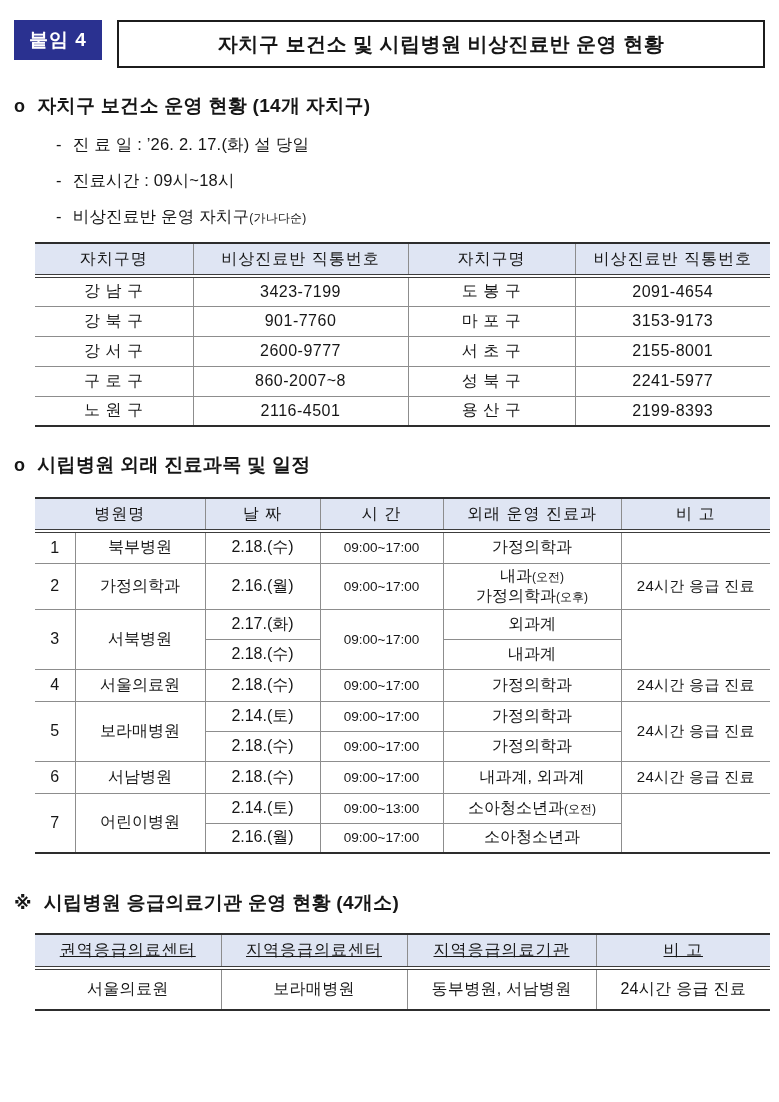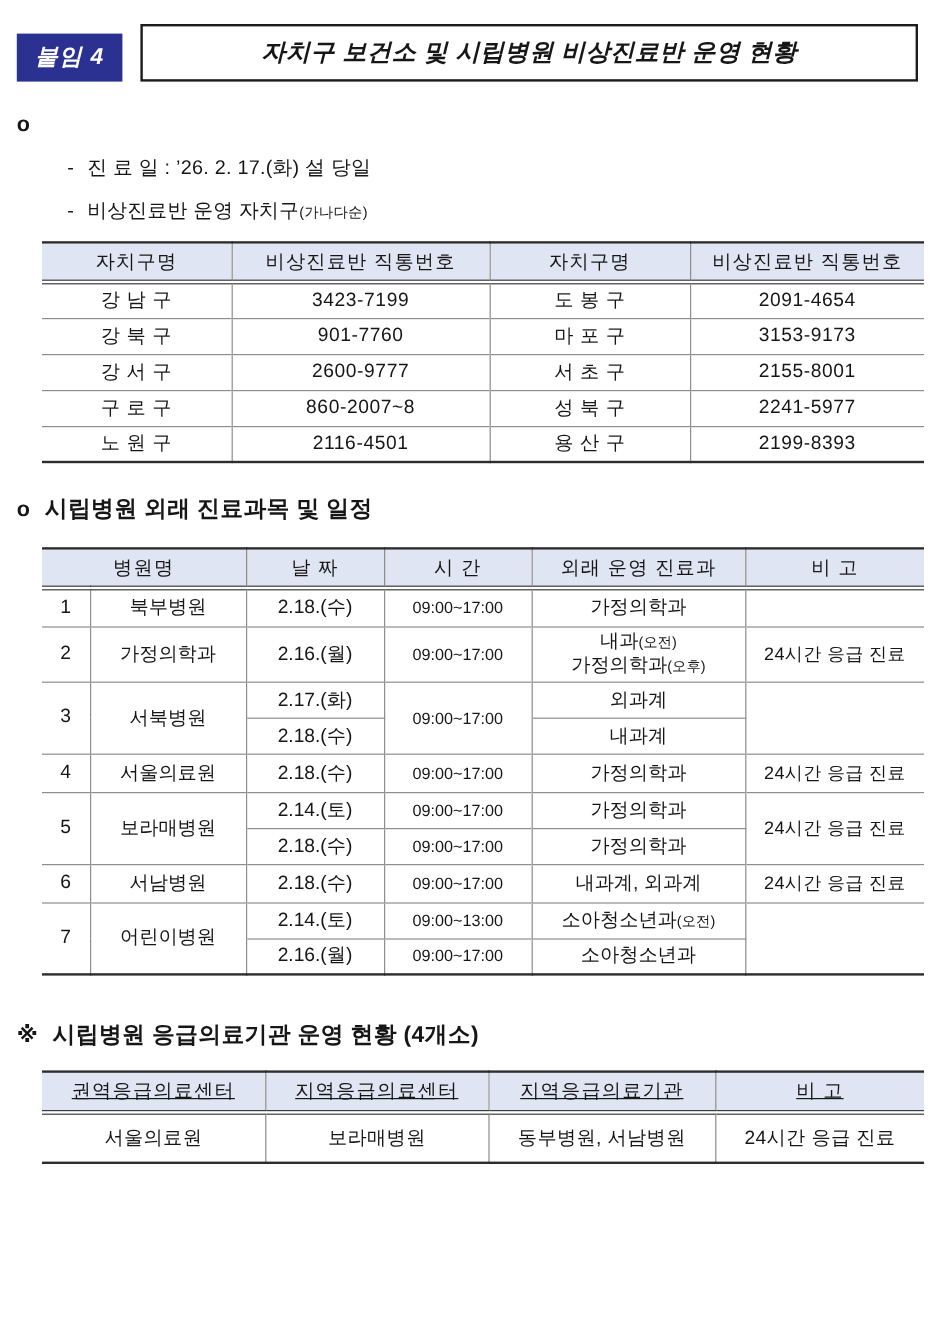--- a/index.html
+++ b/index.html
@@ -7,21 +7,21 @@
   body {
     width: 779px; height: 1102px;
     background: #ffffff;
     color: #161616;
     font-family: "Liberation Sans", "DejaVu Sans", sans-serif;
     padding: 20px 14px 0 14px;
     overflow: hidden;
   }
 
   
-  .doc-header { display: flex; align-items: flex-end; font-style: italic; }
+  .doc-header { display: flex; align-items: flex-start; }
   .badge {
     flex: 0 0 auto;
     width: 88px; height: 40px; line-height: 40px;
     background: #2a3190; color: #ffffff;
     font-weight: bold; font-size: 19px; text-align: center;
     letter-spacing: 1px;
   }
   .title-box {
     flex: 1; margin-left: 15px;
     border: 2px solid #1c1c1c;
@@ -86,25 +86,29 @@
 </head>
 <body>
 
 <div class="doc-header">
   <div class="badge">붙임 4</div>
   <div class="title-box">자치구 보건소 및 시립병원 비상진료반 운영 현황</div>
 </div>
 
 <div class="section-heading" id="sec1-heading">
   <span class="marker">o</span>
+  <span>자치구 보건소 운영 현황 (14개 자치구)</span>
 </div>
 
 <div class="bullets">
   <div class="bullet">
     <span class="dash">-</span><span>진 료 일 : ’26. 2. 17.(화) 설 당일</span>
+  </div>
+  <div class="bullet">
+    <span class="dash">-</span><span>진료시간 : 09시~18시</span>
   </div>
   <div class="bullet">
     <span class="dash">-</span><span>비상진료반 운영 자치구</span><span class="sm">(가나다순)</span>
   </div>
 </div>
 
 <div class="tbl-wrap" id="tbl1-wrap">
   <table class="t1">
     <colgroup>
         <col style="width:158px">

